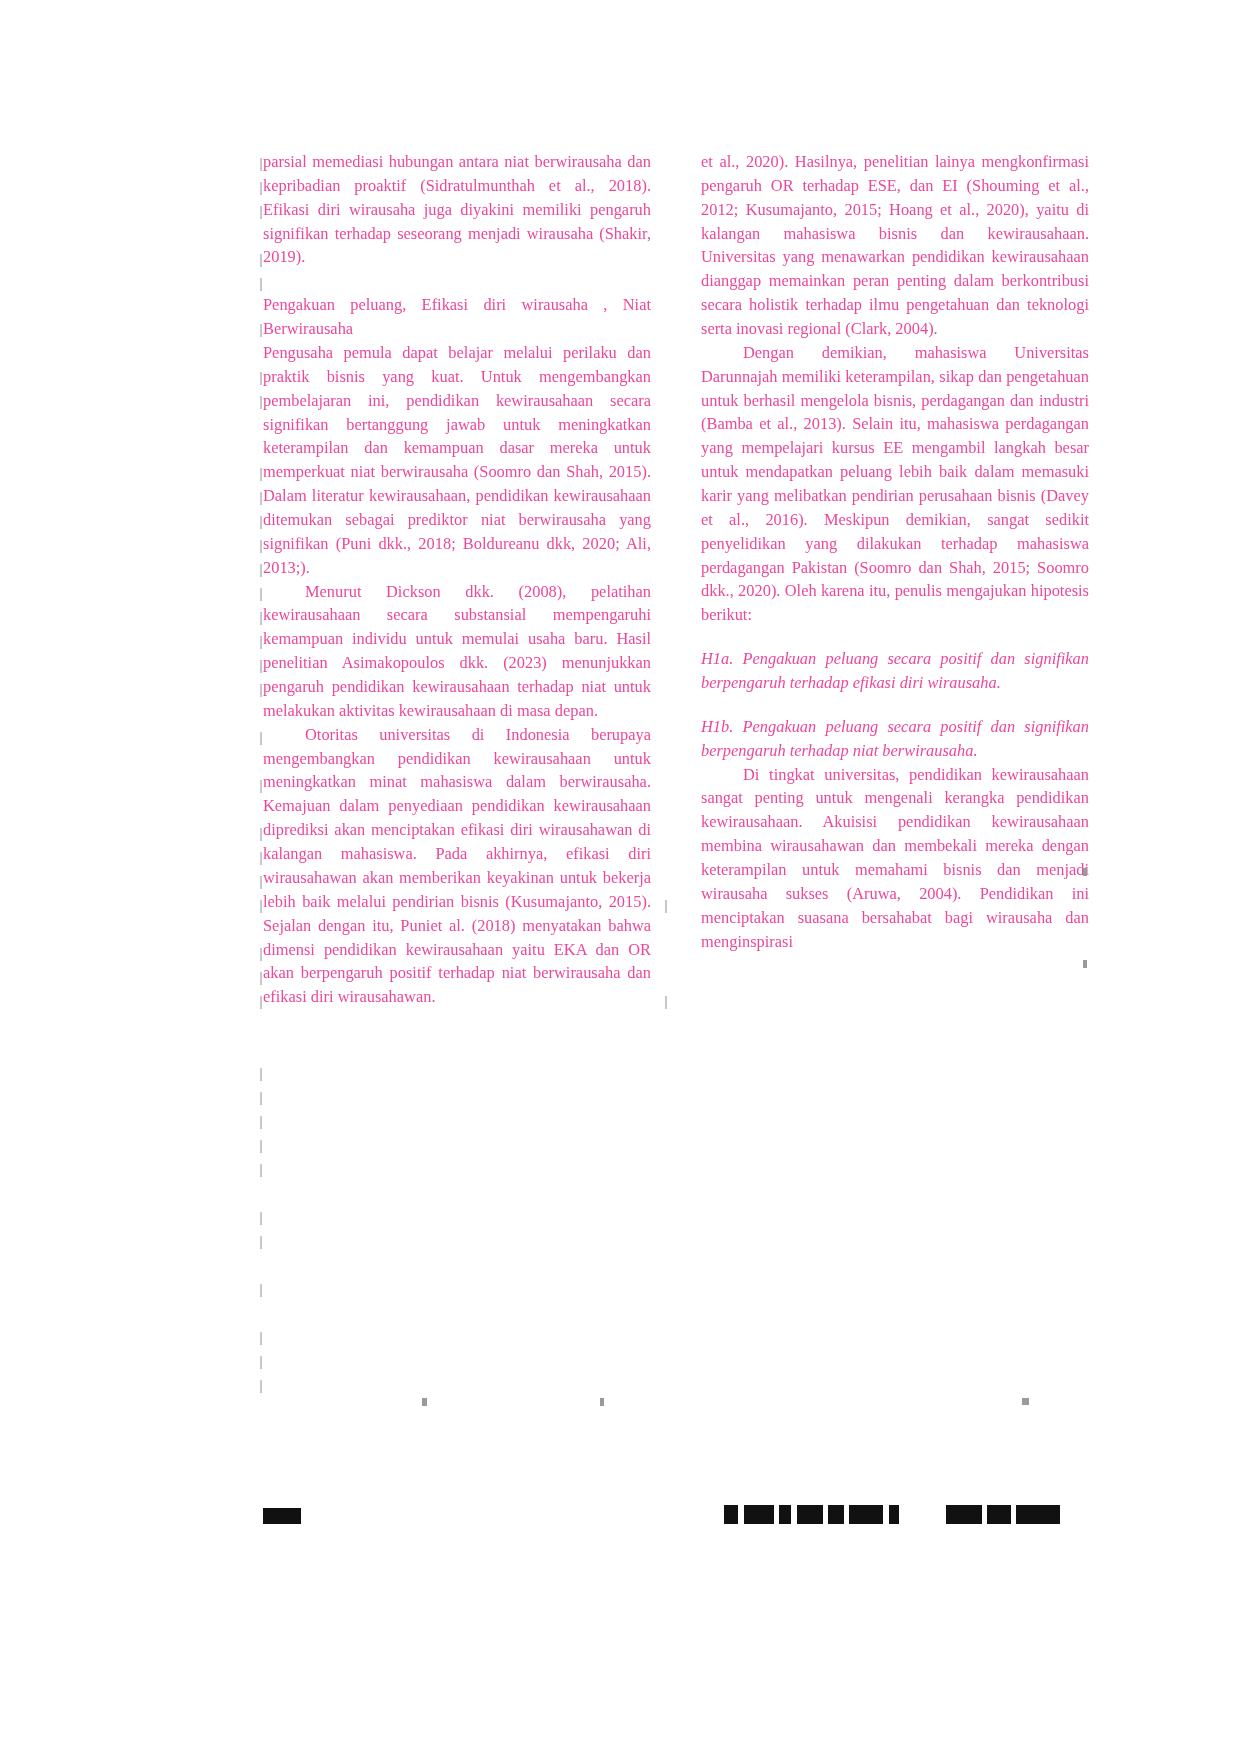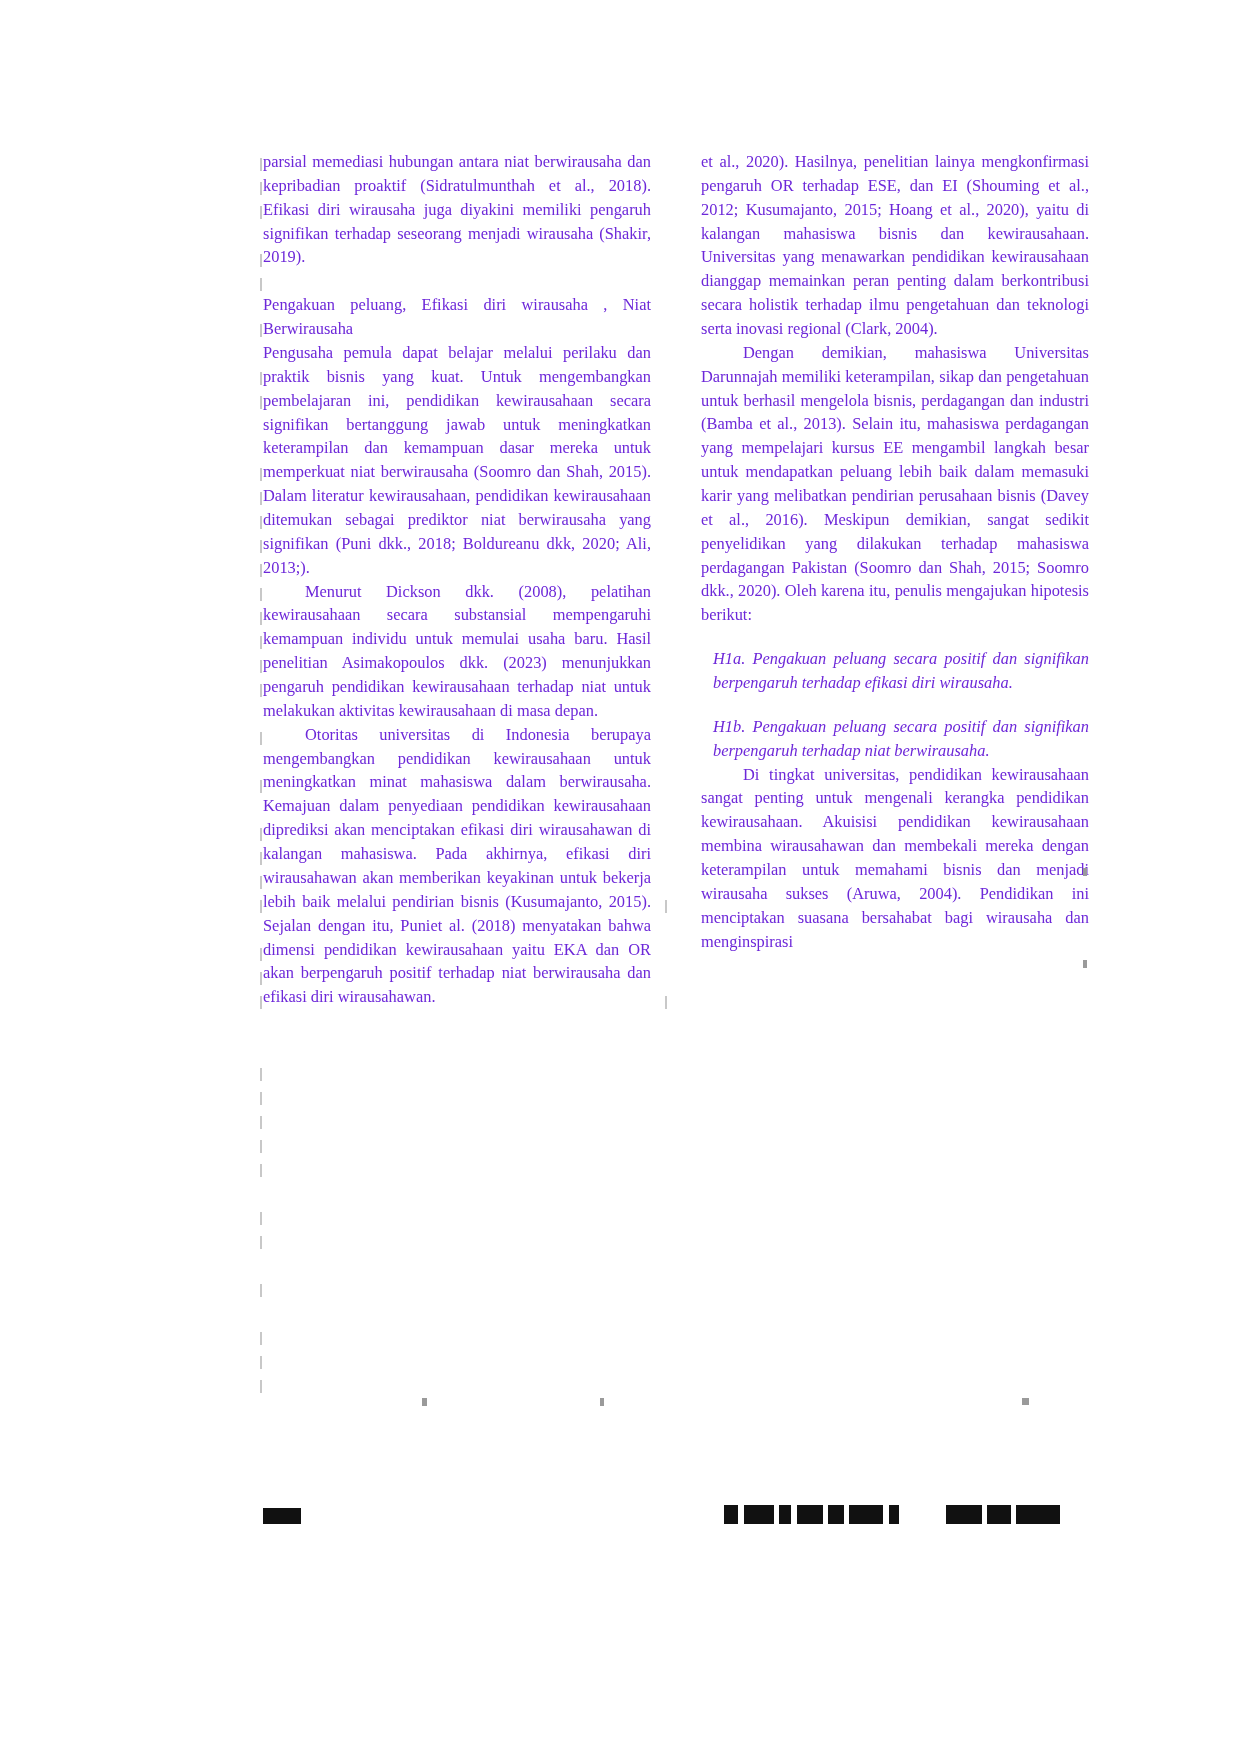--- a/index.html
+++ b/index.html
@@ -8,21 +8,21 @@
     background: #ffffff;
   }
   .page {
     position: relative;
     width: 1128px;
     height: 1754px;
     background: #ffffff;
     margin: 0 auto;
     overflow: hidden;
     font-family: "Liberation Serif", serif;
-    color: #6d28d9;
+    color: #ec4899;
   }
   .content {
     position: absolute;
     left: 207px;
     top: 150px;
     width: 826px;
     height: 1260px;
     display: flex;
     gap: 50px;
   }
@@ -41,21 +41,20 @@
     text-indent: 42px;
   }
   .heading {
     font-weight: normal;
     margin-top: 24px;
     margin-bottom: 0;
     text-align: justify;
   }
   .italic {
     font-style: italic;
-    margin-left: 12px;
   }
   .hyp-block {
     margin-top: 20px;
   }
   
   .redact {
     position: absolute;
     background: #111111;
   }
   .footer-bar-left {

